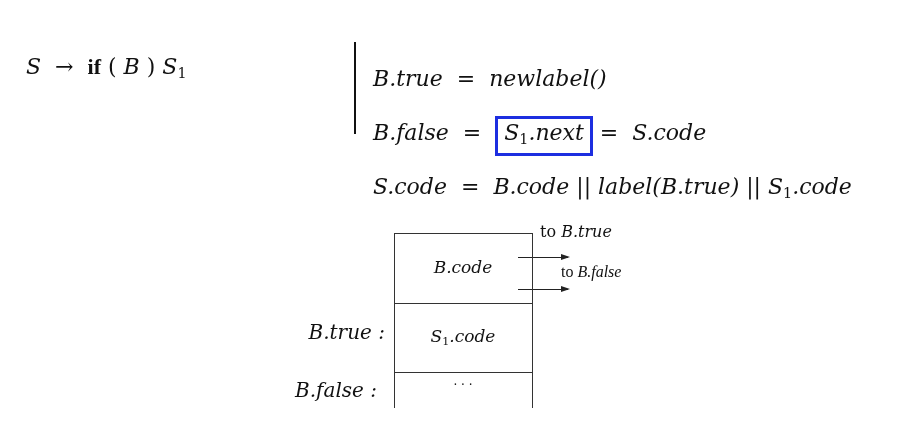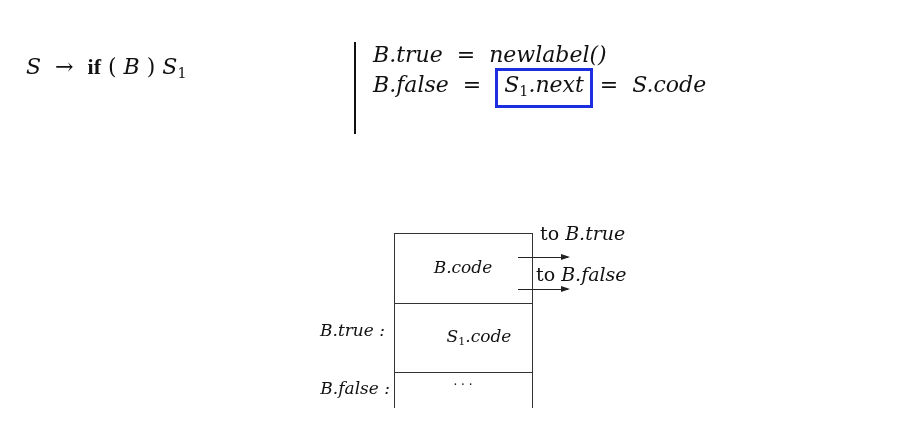--- a/index.html
+++ b/index.html
@@ -10,31 +10,31 @@
     }
     .abs { position: absolute; white-space: nowrap; }
     .it { font-style: italic; }
     .math { font-size: 22px; line-height: 30px; }
     .bold { font-weight: bold; font-style: normal; font-family: Liberation Serif, serif; }
     sub { font-size: 0.65em; vertical-align: -0.25em; font-style: normal; }
 
     #production { left: 26px; top: 52px; }
     #rule-bar { left: 354px; top: 42px; width: 2px; height: 92px; background: #111; }
     #rules { left: 373px; top: 40px; }
-    .rule-line { display: block; height: 30px; }
+    .rule-line { display: block; height: 30px; margin-top: 24px; }
     .highlight {
       display: inline-block; border: 3px solid #1d2ee0; padding: 0 6px;
       line-height: 28px; margin: -3px 0;
     }
 
     
     .box-line { position: absolute; background: #333; }
     .cell-label { font-size: 17px; text-align: center; position: absolute; }
-    .side-label { font-size: 17px; position: absolute; text-align: center; }
-    .arrow-label { font-size: 19px; position: absolute; }
+    .side-label { font-size: 20px; position: absolute; text-align: center; }
+    .arrow-label { font-size: 16px; position: absolute; }
     .arrow { position: absolute; height: 1px; background: #222; }
     .arrow::after {
       content: ""; position: absolute; right: -2px; top: -3px;
       border-left: 9px solid #222; border-top: 3.5px solid transparent; border-bottom: 3.5px solid transparent;
     }
   </style>
 </head>
 <body>
 
 <div id="production" class="abs math it">
@@ -55,37 +55,42 @@
     <span style="font-style:normal">&nbsp;</span><span style="font-style:normal">=</span><span>&nbsp;</span>
     <span>newlabel()</span>
   </span>
   <span class="rule-line">
     <span>B.false</span>
     <span>&nbsp;</span><span style="font-style:normal">=</span><span>&nbsp;</span>
     <span class="highlight"><span>S</span><sub>1</sub><span>.next</span></span>
     <span style="font-style:normal">=</span><span>&nbsp;</span>
     <span>S.code</span>
   </span>
+  <span class="rule-line">
+    <span>S.code</span>
+    <span>&nbsp;</span><span style="font-style:normal">=</span><span>&nbsp;</span>
+    <span>B.code</span><span style="font-style:normal;white-space:pre"> || </span><span>label(B.true)</span><span style="font-style:normal;white-space:pre"> || </span><span>S</span><sub>1</sub><span>.code</span>
+  </span>
 </div>
 
 <div>
 
   <div class="box-line" style="left:394px;top:233px;width:138px;height:1px;"></div>
   <div class="box-line" style="left:394px;top:233px;width:1px;height:175px;"></div>
   <div class="box-line" style="left:532px;top:233px;width:1px;height:175px;"></div>
   <div class="box-line" style="left:394px;top:303px;width:138px;height:1px;"></div>
   <div class="box-line" style="left:394px;top:372px;width:138px;height:1px;"></div>
 
   <div class="cell-label it" style="left:394px;top:257px;width:138px;">B.code</div>
-  <div class="cell-label it" style="left:410px;top:326px;width:138px;"><span>S</span><sub>1</sub><span>.code</span></div>
+  <div class="cell-label it" style="left:394px;top:326px;width:138px;"><span>S</span><sub>1</sub><span>.code</span></div>
   <div class="cell-label" style="left:394px;top:378px;width:138px;font-size:12px;">· · ·</div>
 
   <div class="side-label it" style="right:530px;top:320px;">B.true :</div>
-  <div class="side-label it" style="right:525px;top:378px;">B.false :</div>
+  <div class="side-label it" style="right:538px;top:378px;">B.false :</div>
 
   <div class="arrow" style="left:518px;top:257px;width:50px;"></div>
   <div class="arrow" style="left:518px;top:289px;width:50px;"></div>
   <div class="box-line" style="left:532px;top:250px;width:1px;height:14px;"></div>
   <div class="box-line" style="left:532px;top:282px;width:1px;height:14px;"></div>
 
   <div class="arrow-label" style="left:540px;top:222px;"><span style="white-space:pre">to </span><span class="it">B.true</span></div>
-  <div class="arrow-label" style="left:536px;top:263px;"><span style="white-space:pre">to </span><span class="it">B.false</span></div>
+  <div class="arrow-label" style="left:561px;top:263px;font-family:Liberation Serif, serif;"><span style="white-space:pre">to </span><span class="it">B.false</span></div>
 </div>
 
 </body></html>

